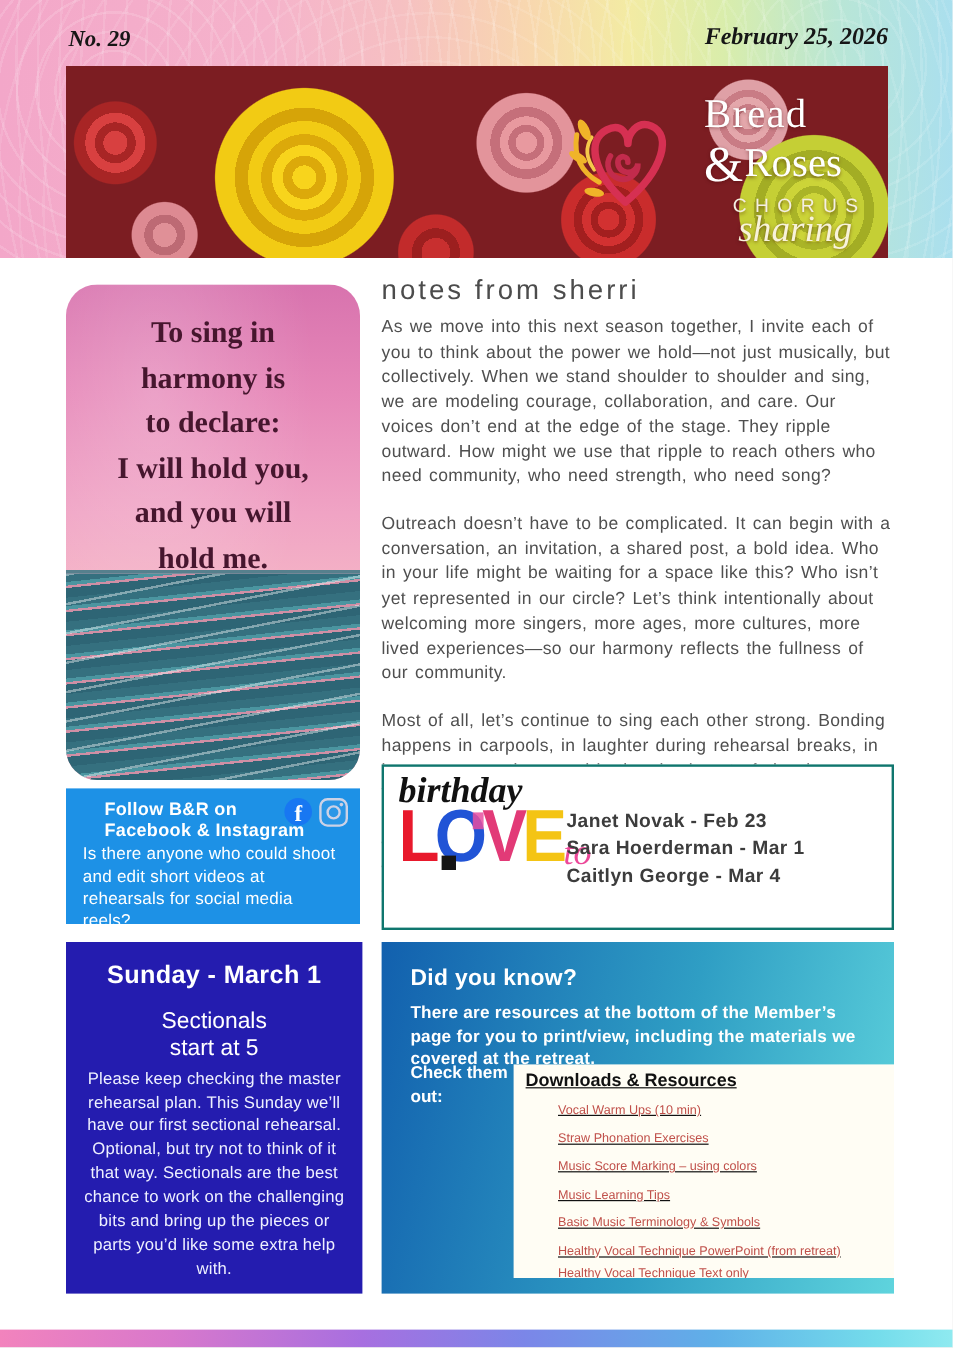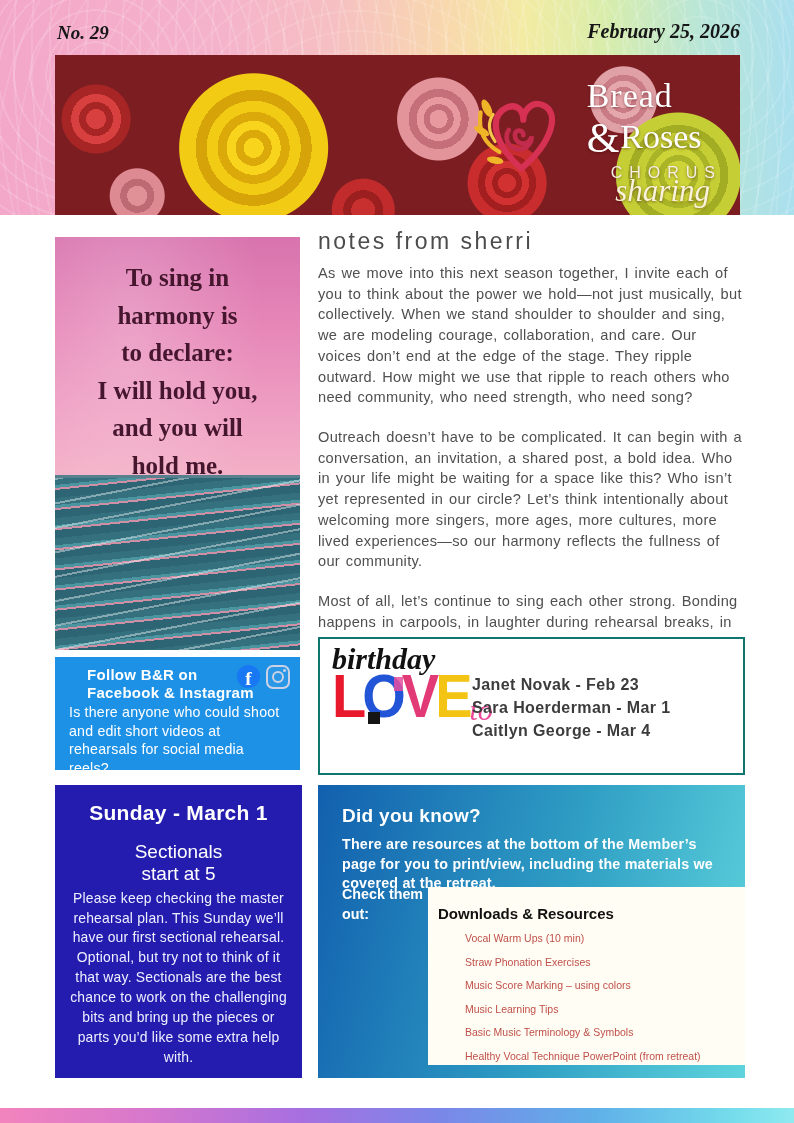--- a/index.html
+++ b/index.html
@@ -39,21 +39,21 @@
   .brand-amp{font-size:42px;vertical-align:-4px;margin-right:1px;}
   .brand-sub{font-family:"Liberation Sans",sans-serif;font-size:16px;letter-spacing:7px;
     margin-top:6px;margin-left:24px;color:#f4efe2;}
   .tagline{position:absolute;right:30px;bottom:6px;font-family:"Liberation Serif",serif;
     font-style:italic;font-size:31px;color:#f8f3da;text-shadow:0 1px 3px rgba(60,0,0,.5);}
 
   
   .quote-card{position:absolute;left:55px;top:237px;width:245px;height:413px;overflow:hidden;
     background:
       radial-gradient(ellipse at 30% 22%, rgba(255,255,255,.22), transparent 55%),
-      linear-gradient(180deg,#d873ae 0%,#e687b8 22%,#f0a3c4 46%,#f4b2c6 60%,#eda7bb 100%);}
+      linear-gradient(180deg,#d873ae 0%,#e687b8 22%,#f0a3c4 46%,#f4b2c6 60%,#eda7bb 100%); border-radius: 26px;}
   .quote-water{position:absolute;left:0;bottom:0;width:100%;height:172px;
     background:
       repeating-linear-gradient(169deg, rgba(255,255,255,.40) 0 2px, transparent 2px 24px),
       repeating-linear-gradient(174deg, #35707f 0 7px, #4b95a0 7px 10px, #cf8fa5 10px 12px, #2e6575 12px 20px);
     border-top:3px solid #56808d;}
   .quote-text{position:relative;padding:22px 12px 0;text-align:center;
     font-family:"Liberation Serif",serif;font-weight:bold;font-size:25px;line-height:1.5;
     color:#46162e;}
 
   
@@ -109,21 +109,21 @@
 
   
   .dyk-card{position:absolute;left:318px;top:785px;width:427px;height:293px;overflow:hidden;
     background:linear-gradient(103deg,#1260ae 0%,#2f9ec4 55%,#5fd4dd 100%);color:#ffffff;}
   .dyk-heading{position:absolute;left:24px;top:20px;font-weight:bold;font-size:19px;letter-spacing:.3px;}
   .dyk-body{position:absolute;left:24px;top:50px;width:388px;font-weight:bold;font-size:14.3px;
     line-height:1.38;letter-spacing:.2px;}
   .dyk-cta{position:absolute;left:24px;top:100px;width:82px;font-weight:bold;font-size:14.3px;
     line-height:1.38;}
   .res-panel{position:absolute;left:110px;top:102px;width:357px;height:178px;overflow:hidden;
-    background:#fffdf4;box-sizing:border-box;padding:18px 10px;color:#111;}
+    background:#fffdf4;box-sizing:border-box;padding:5px 10px;color:#111;text-decoration:underline;}
   .res-heading{font-weight:bold;font-size:15px;color:#111;}
   .res-links{margin-top:10px;}
   .res-link{font-size:10.5px;color:#c0504a;margin:0 0 11.5px 27px;cursor:pointer;}
   .res-link:last-child{margin-top:-5px;}
 
   
   .bottom-band{position:absolute;left:0;bottom:0;width:794px;height:15px;
     background:linear-gradient(90deg,#f283bd 0%,#d878cc 18%,#a76fe0 38%,#7b86e8 55%,#5fb0e8 75%,#74dceb 92%,#8feaf0 100%);}
 </style>
 </head>

